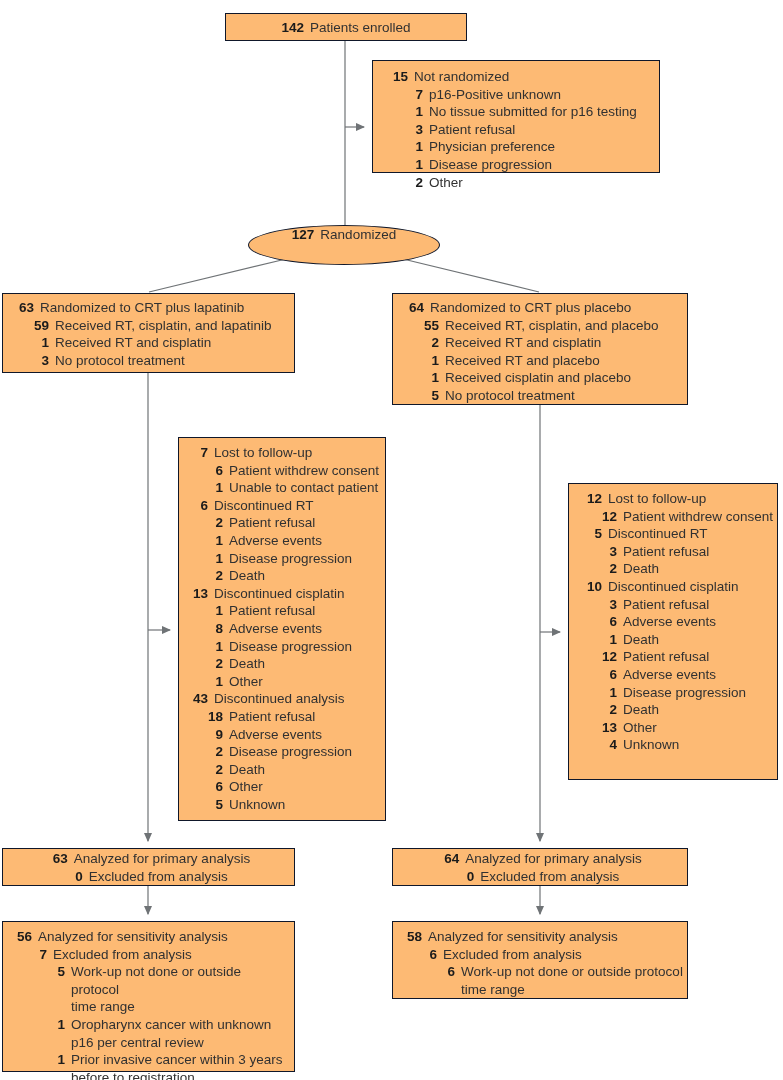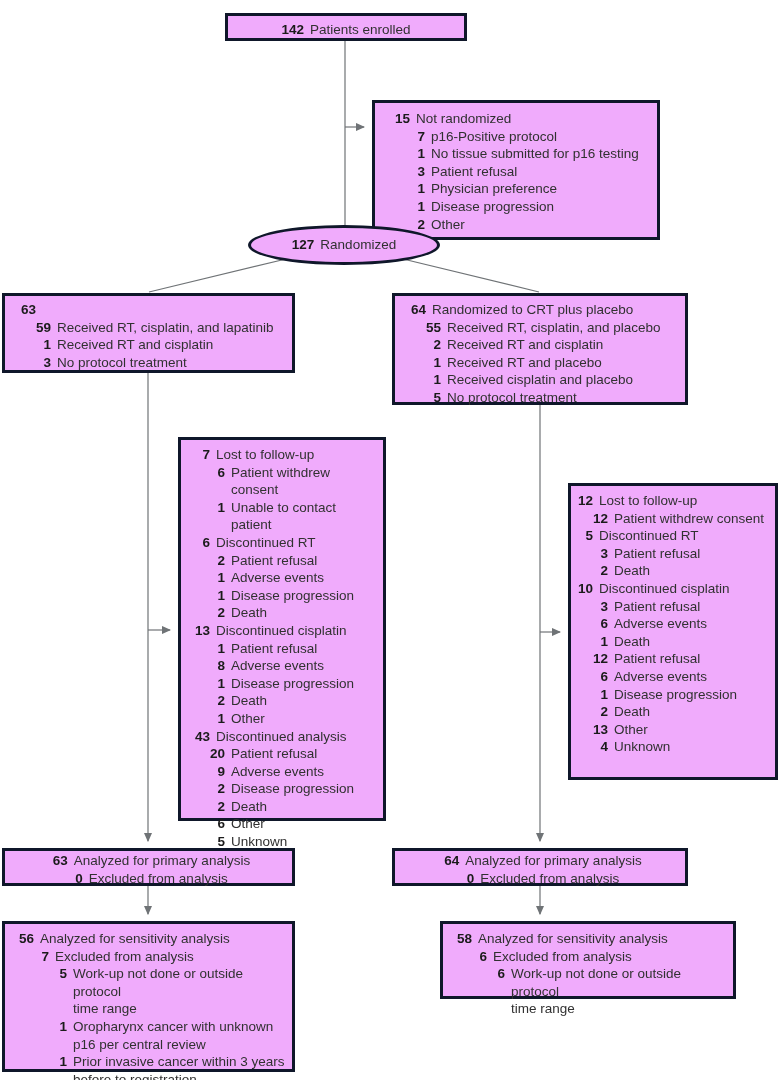--- a/index.html
+++ b/index.html
@@ -2,25 +2,25 @@
 <html><head>
 <meta charset="utf-8">
 <style>
   html,body{margin:0;padding:0;background:#fff;}
   .canvas{
     position:relative;width:783px;height:1080px;background:#ffffff;
     font-family:"Liberation Sans",sans-serif;overflow:hidden;
   }
   .box{
     position:absolute;box-sizing:border-box;
-    background:#f0abfc;border:3px solid #0f172a;
+    background:#fdba74;border:1px solid #0f172a;
     padding:6px 6px 0 10px;
   }
   .ellipse{
-    border-radius:50%;display:flex;align-items:center;justify-content:center;
+    border-radius:50%;display:flex;align-items:flex-start;justify-content:center;
     padding:0;
   }
   .center{text-align:center;}
   .center .inner{display:inline-block;text-align:left;}
   .row{display:flex;line-height:17.6px;font-size:13.5px;}
   .num{font-weight:700;width:21px;min-width:21px;text-align:right;margin-right:6px;color:#1b1b1b;}
   .lbl{color:#313131;white-space:pre-line;}
   .lvl-1{padding-left:0;}
   .lvl-2{padding-left:15px;}
   .lvl-3{padding-left:33px;}
@@ -53,30 +53,30 @@
 
   <div class="box center" style="left:225px;top:13px;width:242px;height:28px;padding:4px 4px 0 4px;">
     <div class="inner">
       <div class="row">
         <span class="num" style="width:auto;min-width:0;">142</span>
         <span class="lbl">Patients enrolled</span>
       </div>
     </div>
   </div>
 
-  <div class="box" style="left:372px;top:60px;width:288px;height:140px;padding:7px 6px 0 14px;margin-top:40px;">
+  <div class="box" style="left:372px;top:60px;width:288px;height:113px;padding:7px 6px 0 14px;">
     <div class="inner">
   <div class="row lvl-1">
     <span class="num">15</span>
     <span class="lbl">Not randomized</span>
   </div>
 
   <div class="row lvl-2">
     <span class="num">7</span>
-    <span class="lbl">p16-Positive protocol</span>
+    <span class="lbl">p16-Positive unknown</span>
   </div>
 
   <div class="row lvl-2">
     <span class="num">1</span>
     <span class="lbl">No tissue submitted for p16 testing</span>
   </div>
 
   <div class="row lvl-2">
     <span class="num">3</span>
     <span class="lbl">Patient refusal</span>
@@ -103,20 +103,21 @@
     <div class="row">
       <span class="num" style="width:auto;min-width:0;">127</span>
       <span class="lbl">Randomized</span>
     </div>
   </div>
 
   <div class="box" style="left:2px;top:293px;width:293px;height:80px;padding:5px 4px 0 10px;">
     <div class="inner">
   <div class="row lvl-1">
     <span class="num">63</span>
+    <span class="lbl">Randomized to CRT plus lapatinib</span>
   </div>
 
   <div class="row lvl-2">
     <span class="num">59</span>
     <span class="lbl">Received RT, cisplatin, and lapatinib</span>
   </div>
 
   <div class="row lvl-2">
     <span class="num">1</span>
     <span class="lbl">Received RT and cisplatin</span>
@@ -234,21 +235,21 @@
     <span class="num">1</span>
     <span class="lbl">Other</span>
   </div>
 
   <div class="row lvl-1">
     <span class="num">43</span>
     <span class="lbl">Discontinued analysis</span>
   </div>
 
   <div class="row lvl-2">
-    <span class="num">20</span>
+    <span class="num">18</span>
     <span class="lbl">Patient refusal</span>
   </div>
 
   <div class="row lvl-2">
     <span class="num">9</span>
     <span class="lbl">Adverse events</span>
   </div>
 
   <div class="row lvl-2">
     <span class="num">2</span>
@@ -265,21 +266,21 @@
     <span class="lbl">Other</span>
   </div>
 
   <div class="row lvl-2">
     <span class="num">5</span>
     <span class="lbl">Unknown</span>
   </div>
 </div>
   </div>
 
-  <div class="box" style="left:568px;top:483px;width:210px;height:297px;padding:6px 2px 0 1px;">
+  <div class="box" style="left:568px;top:483px;width:210px;height:297px;padding:6px 2px 0 12px;">
     <div class="inner">
   <div class="row lvl-1">
     <span class="num">12</span>
     <span class="lbl">Lost to follow-up</span>
   </div>
 
   <div class="row lvl-2">
     <span class="num">12</span>
     <span class="lbl">Patient withdrew consent</span>
   </div>
@@ -405,21 +406,21 @@
   </div>
 
   <div class="row lvl-3">
     <span class="num">1</span>
     <span class="lbl">Prior invasive cancer within 3 years
 before to registration</span>
   </div>
 </div>
   </div>
 
-  <div class="box" style="left:392px;top:921px;width:296px;height:78px;padding:6px 2px 0 8px;margin-left:48px;">
+  <div class="box" style="left:392px;top:921px;width:296px;height:78px;padding:6px 2px 0 8px;">
     <div class="inner">
   <div class="row lvl-1">
     <span class="num">58</span>
     <span class="lbl">Analyzed for sensitivity analysis</span>
   </div>
 
   <div class="row lvl-2">
     <span class="num">6</span>
     <span class="lbl">Excluded from analysis</span>
   </div>

